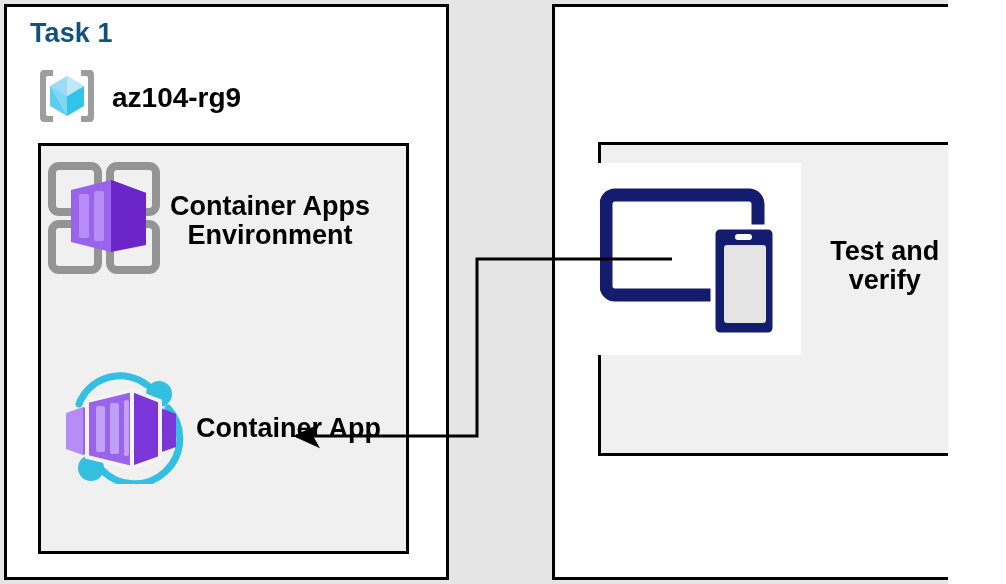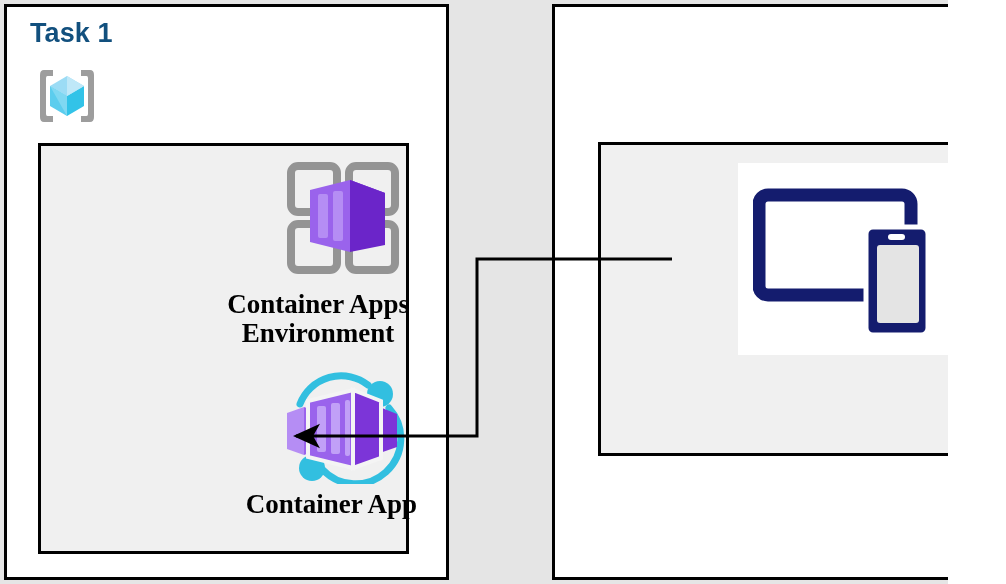--- a/index.html
+++ b/index.html
@@ -62,23 +62,22 @@
     border: 3px solid #000000;
     background: #f0f0f0;
   }
   #task1-inner { left: 38px;  top: 143px; width: 371px; height: 411px; }
   #task2-inner { left: 598px; top: 142px; width: 370px; height: 314px; }
 
   
   .node {
     position: absolute;
     display: flex;
-    flex-direction: column;
-    align-items: flex-end;
-    font-family: Liberation Serif, serif;
+    flex-direction: row;
+    align-items: center;
   }
   .node-caption {
     font-size: 27px;
     font-weight: bold;
     color: #000000;
     text-align: center;
     line-height: 1.08;
     white-space: pre-line;
     margin-top: 2px;
   }
@@ -127,20 +126,21 @@
         <path d="M33 13 L50 23 L33 33 L16 23 Z" fill="#9cdcf5"></path>
 
         <path d="M16 23 L33 33 L33 53 L16 43 Z" fill="#5ccdee"></path>
 
         <path d="M50 23 L50 43 L33 53 L33 33 Z" fill="#32c3e8"></path>
 
         <path d="M33 13 L50 23 L33 33 Z" fill="#bfe8f8"></path>
         <path d="M16 23 L33 33 L33 53 Z" fill="#7fd8f2"></path>
       </svg>
     </span>
+    <span id="rg-label">az104-rg9</span>
   </div>
 
   <div class="inner-box" id="task1-inner"></div>
 
   <div class="node" id="cae-node">
     <span>
       <svg width="132" height="132" viewBox="0 0 132 132" aria-hidden="true">
         <g fill="none" stroke="#949494" stroke-width="8" stroke-linejoin="round">
 
           <rect x="14" y="14" width="46" height="46" rx="7"></rect>
@@ -216,20 +216,21 @@
           <rect x="64" y="103" width="36" height="7" rx="3.5" fill="#ffffff"></rect>
 
           <rect x="113" y="50" width="62" height="108" rx="7" fill="#141c6e" stroke="#ffffff" stroke-width="5"></rect>
 
           <rect x="124" y="68" width="42" height="78" rx="3" fill="#e4e4e4"></rect>
 
           <rect x="135" y="57" width="17" height="6" rx="3" fill="#ffffff"></rect>
         </svg>
       </span>
     </div>
+    <div class="node-caption">Test and verify</div>
   </div>
 
   <svg id="connector" viewBox="0 0 1006 584">
     <defs>
       <marker id="arrowhead" markerWidth="9" markerHeight="9" refX="8" refY="4.5" orient="auto" markerUnits="strokeWidth">
         <path d="M9,4.5 L0,0.4 L2.3,4.5 L0,8.6 Z" fill="#000000"></path>
       </marker>
     </defs>
     <path d="M672,259 L477,259 L477,436 L296,436" fill="none" stroke="#000000" stroke-width="3" marker-end="url(#arrowhead)"></path>
   </svg>

